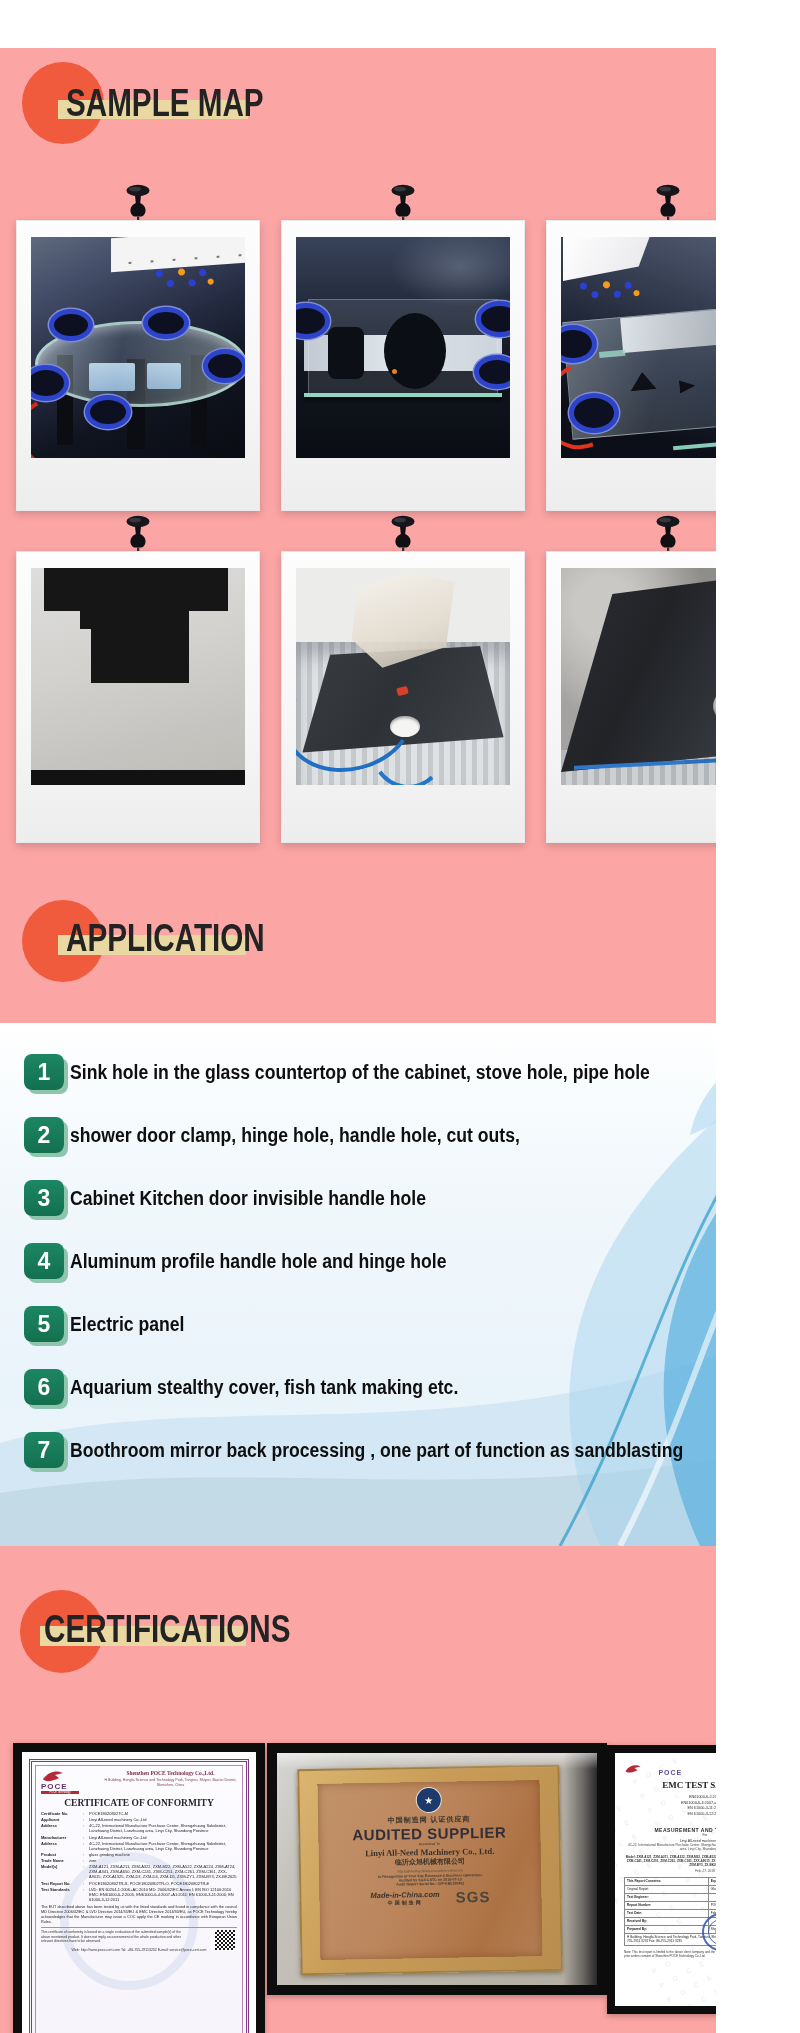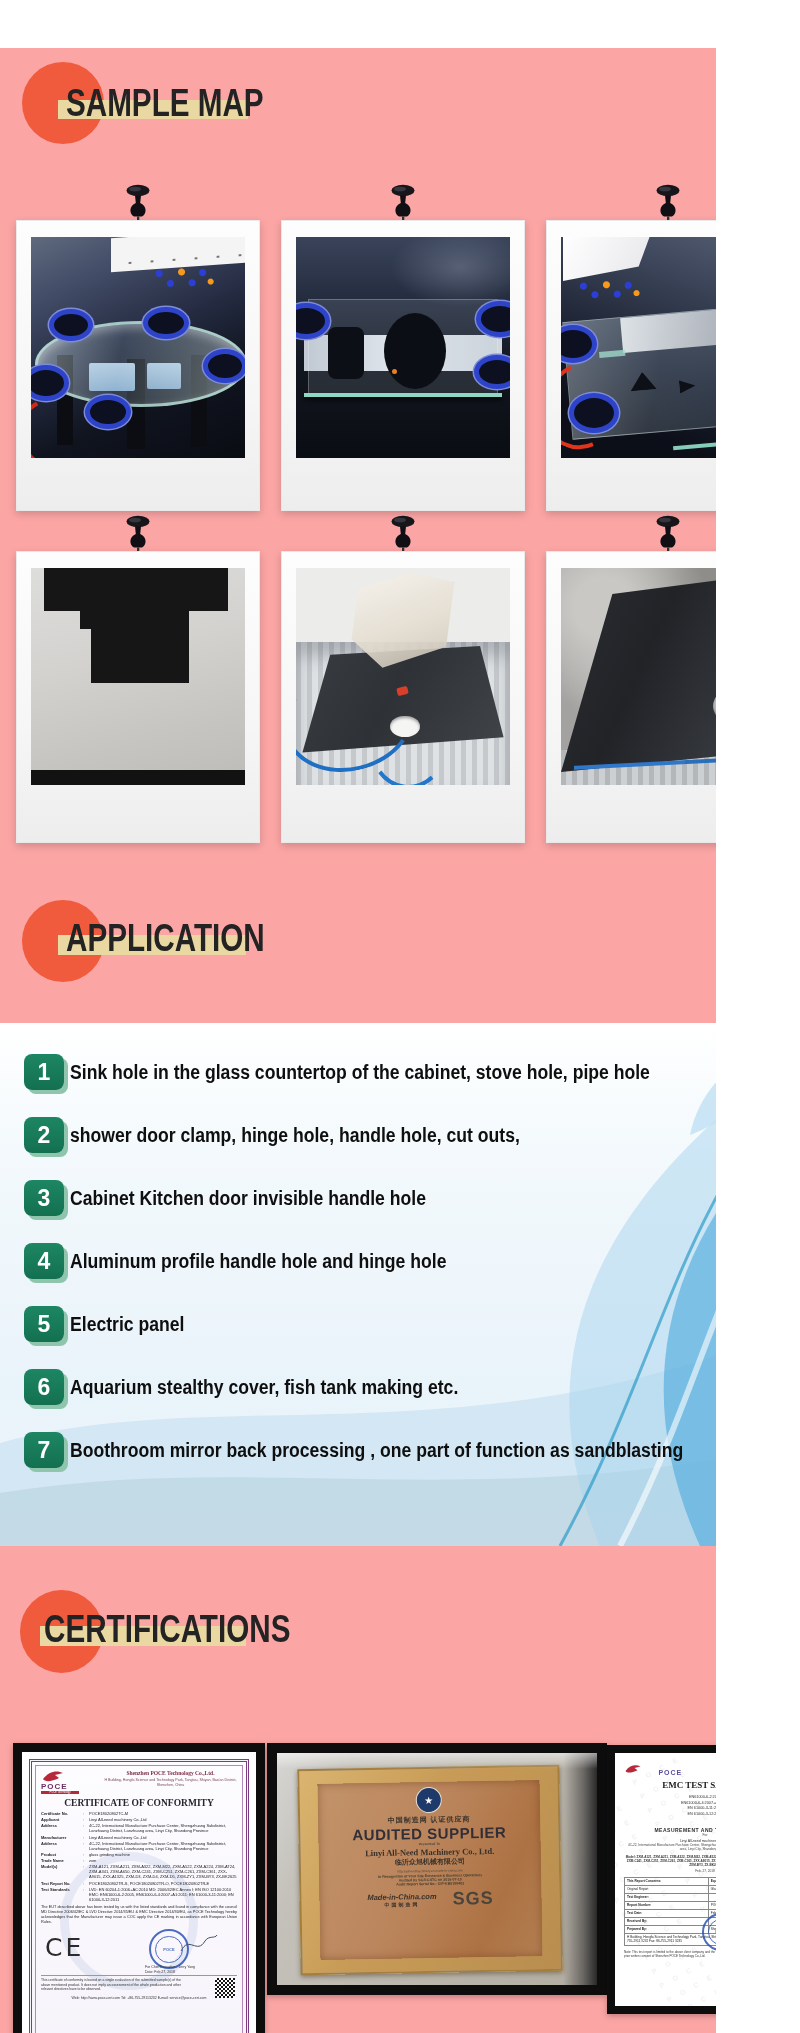--- a/index.html
+++ b/index.html
@@ -330,31 +330,20 @@
           <span class="c1-val">POCE18020802TR-S, POCE18020802TR-O, POCE18020802TR-E</span>
         </div>
       <div class="c1-row">
           <span class="c1-lab">Test Standards</span>
           <span class="c1-col">:</span>
           <span class="c1-val">LVD: EN 60204-1:2006+AC:2010   MD: 2006/42/EC Annex I; EN ISO 12100:2010   EMC: EN61000-6-2:2005, EN61000-6-4:2007+A1:2011; EN 61000-3-11:2000; EN 61000-3-12:2011</span>
         </div>
 
       <div style="font-size:3.8px;line-height:1.35;text-align:justify;margin-top:3px;color:#222;">The EUT described above has been tested by us with the listed standards and found in compliance with the council MD Directive 2006/42/EC &amp; LVD Directive 2014/35/EU &amp; EMC Directive 2014/30/EU, as POCE Technology hereby acknowledges that the Manufacturer may issue a COC apply the CE marking in accordance with European Union Rules.</div>
 
-      <div style="position:relative;height:46px;margin-top:2px;">
-        <div style="position:absolute;left:4px;top:6px;font-size:25px;letter-spacing:3px;color:#2b2b2b;font-family:'DejaVu Sans',sans-serif;">CE</div>
-        <div class="stamp" style="left:108px;top:2px;width:36px;height:36px;">
-            <div class="stamp-inner" style="font-size:4px;">POCE</div>
-          </div>
-        <svg width="40" height="24" viewBox="0 0 40 24" style="position:absolute;left:138px;top:6px;">
-            <path d="M2 18 C10 2 18 22 26 8 C30 2 36 6 38 2" stroke="#44506b" stroke-width="1" fill="none"></path>
-          </svg>
-        <div style="position:absolute;left:104px;top:38px;font-size:3.5px;color:#333;">For Chief Executive : Jerry Yang</div>
-        <div style="position:absolute;left:104px;top:43px;font-size:3.5px;color:#333;">Date: Feb 27, 2018</div>
-      </div>
       <div style="border-top:0.5px solid #999;margin-top:2px;padding-top:2px;position:relative;">
         <div style="font-size:3.4px;line-height:1.35;width:150px;color:#333;">This certificate of conformity is based on a single evaluation of the submitted sample(s) of the above mentioned product. It does not imply an assessment of the whole production and other relevant directives have to be observed.</div>
         <div class="qr" style="right:2px;top:2px;width:20px;height:20px;"></div>
       </div>
       <div style="font-size:3.5px;text-align:center;margin-top:4px;color:#333;">Web: http://www.poce-cert.com    Tel: +86-755-29113232    E-mail: service@poce-cert.com</div>
       <div style="position:absolute;right:10px;bottom:6px;color:#e8322b;font-weight:bold;font-size:8px;font-style:italic;">NO.1788702</div>
     </div>
   </div>
 
   <div class="cert-frame" style="left:267px;top:1695px;width:320px;height:232px;border-width:10px;">
@@ -370,21 +359,21 @@
             <div style="font-size:7px;font-weight:bold;color:#3a332c;">临沂众旭机械有限公司</div>
             <div style="font-size:3.2px;color:#50463a;margin-top:1.5px;">http://allneedmachinery.en.made-in-china.com</div>
             <div style="font-size:3.6px;font-weight:bold;color:#463d32;margin-top:1px;">In Recognition of Your Site Existence &amp; Business Operations</div>
             <div style="font-size:3.6px;font-weight:bold;color:#463d32;">Audited by SGS-CSTC on 2015-07-10</div>
             <div style="font-size:3.6px;font-weight:bold;color:#463d32;">Audit Report Serial No.: GIP-KB0185402</div>
             <div style="display:flex;justify-content:center;gap:16px;align-items:center;margin-top:3px;">
               <div>
                 <div style="font-size:7.5px;font-weight:bold;font-style:italic;color:#39322b;">Made-in-China.com</div>
                 <div style="font-size:5px;font-weight:bold;color:#39322b;letter-spacing:2px;">中国制造网</div>
               </div>
-              <div style="font-size:18px;font-weight:900;color:#4a443c;letter-spacing:1px;">SGS</div>
+              <div style="font-size:15px;font-weight:900;color:#4a443c;letter-spacing:1px;">SGS</div>
             </div>
           </div>
         </div>
       </div>
       <div class="abs" style="right:0;top:0;bottom:0;width:34px;background:linear-gradient(90deg,transparent,rgba(30,30,35,.5) 60%,rgba(18,18,20,.85));"></div>
       <div class="abs" style="left:0;top:0;right:0;height:16px;background:linear-gradient(180deg,rgba(255,255,255,.55),transparent);"></div>
     </div>
   </div>
 
   <div class="cert-frame" style="left:607px;top:1697px;width:180px;height:253px;border-width:8px;">

